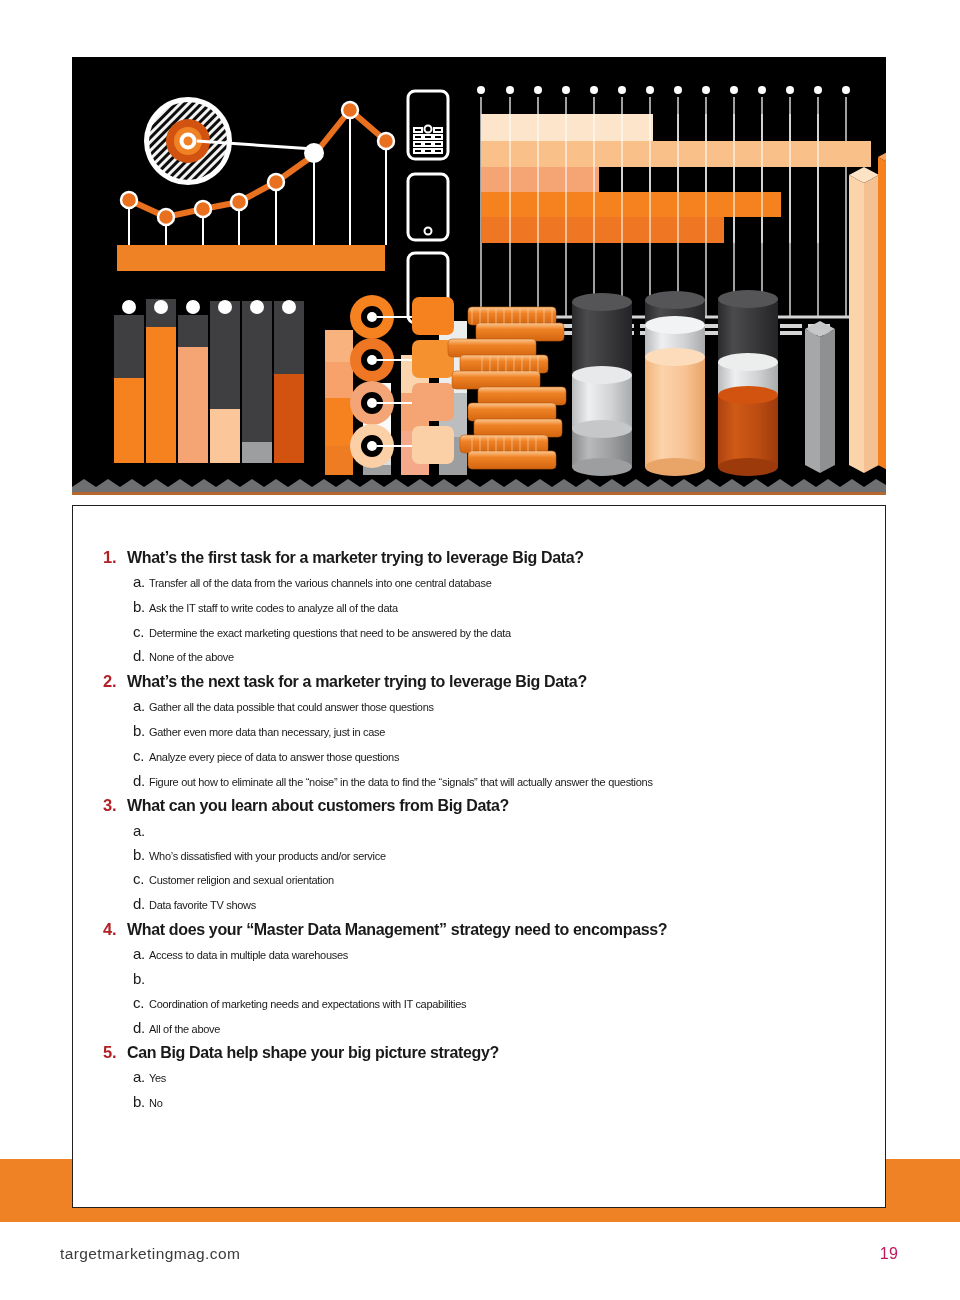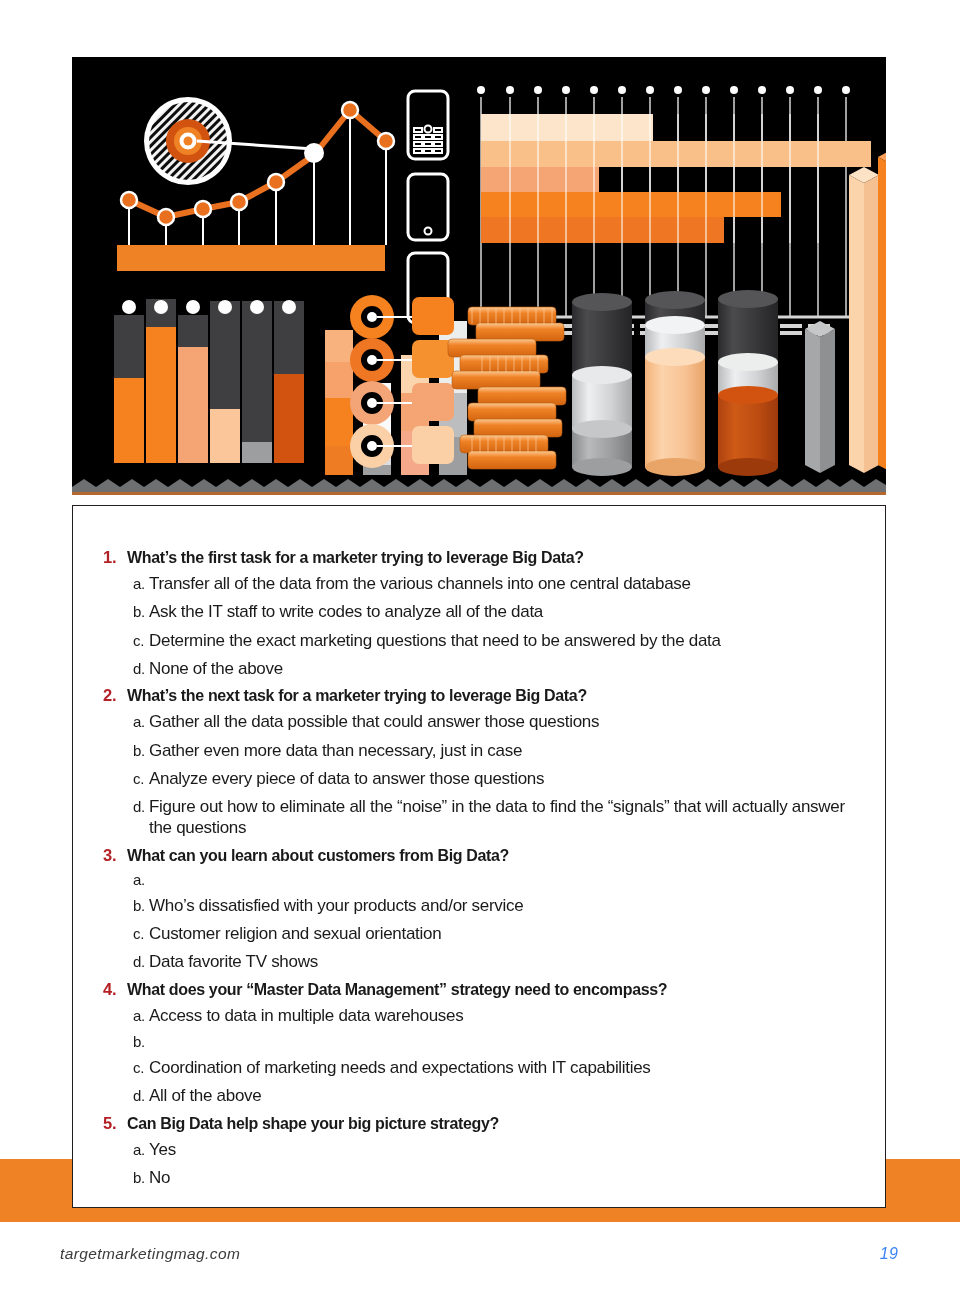--- a/index.html
+++ b/index.html
@@ -97,51 +97,50 @@
     margin-bottom: 7px;
   }
   .aletter {
     flex: 0 0 auto;
     min-width: 15px;
     font-size: 15px;
     color: #1a1a1a;
     letter-spacing: -0.3px;
   }
   .atext {
-    font-size: 17px;
+    font-size: 11px;
     color: #1a1a1a;
     line-height: 1.25;
     letter-spacing: -0.3px;
     padding-left: 1px;
   }
 
   
   .footer {
     position: absolute;
     left: 0;
     top: 1245px;
     width: 960px;
     height: 40px;
     z-index: 5;
-    font-style: italic;
   }
   .footer-site {
     position: absolute;
     left: 60px;
     top: 0;
     font-size: 15.5px;
     color: #3b3b3b;
     letter-spacing: 0.4px;
   }
   .footer-page {
     position: absolute;
     right: 62px;
     top: 0;
     font-size: 16px;
-    color: #3b82f6;
+    color: #be185d;
     letter-spacing: 0.2px;
   }
 
   
   .info-svg { display: block; width: 814px; height: 433px; }
   .zig-svg { display: block; width: 814px; height: 16px; }
 </style>
 </head>
 <body>
 

